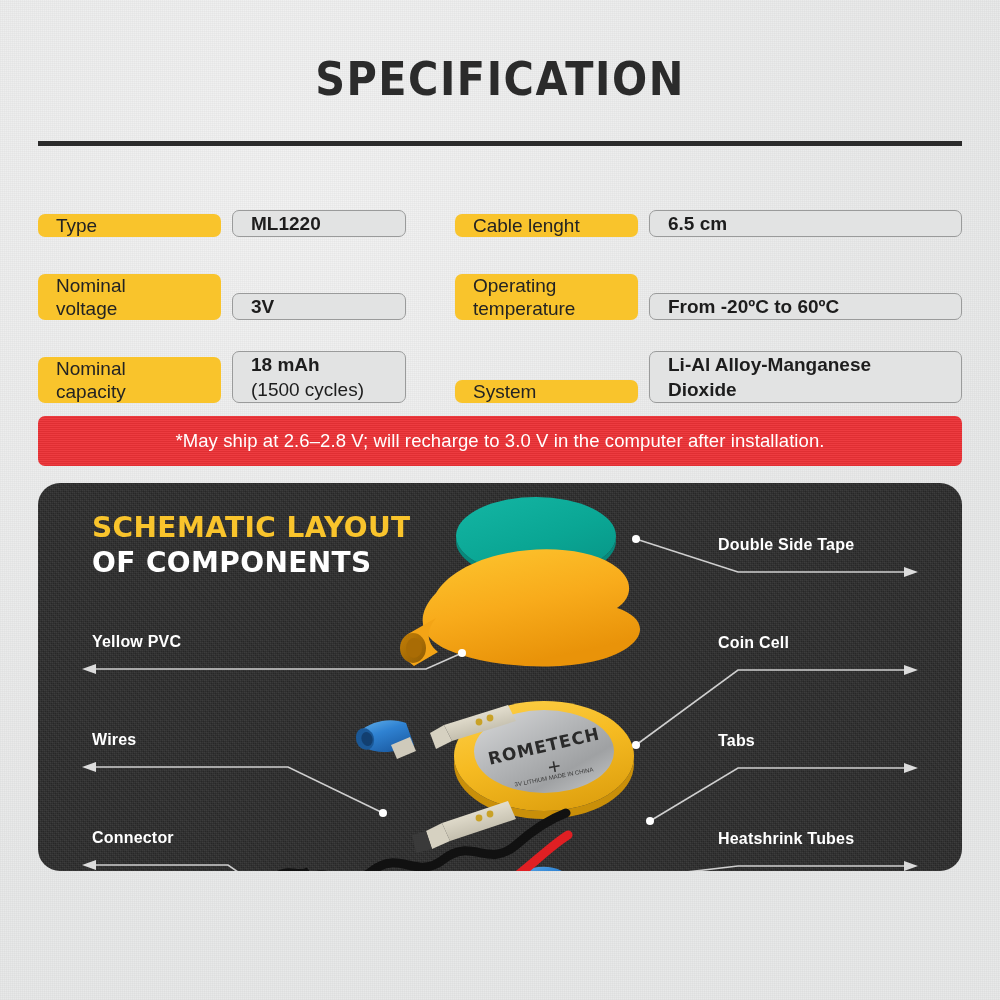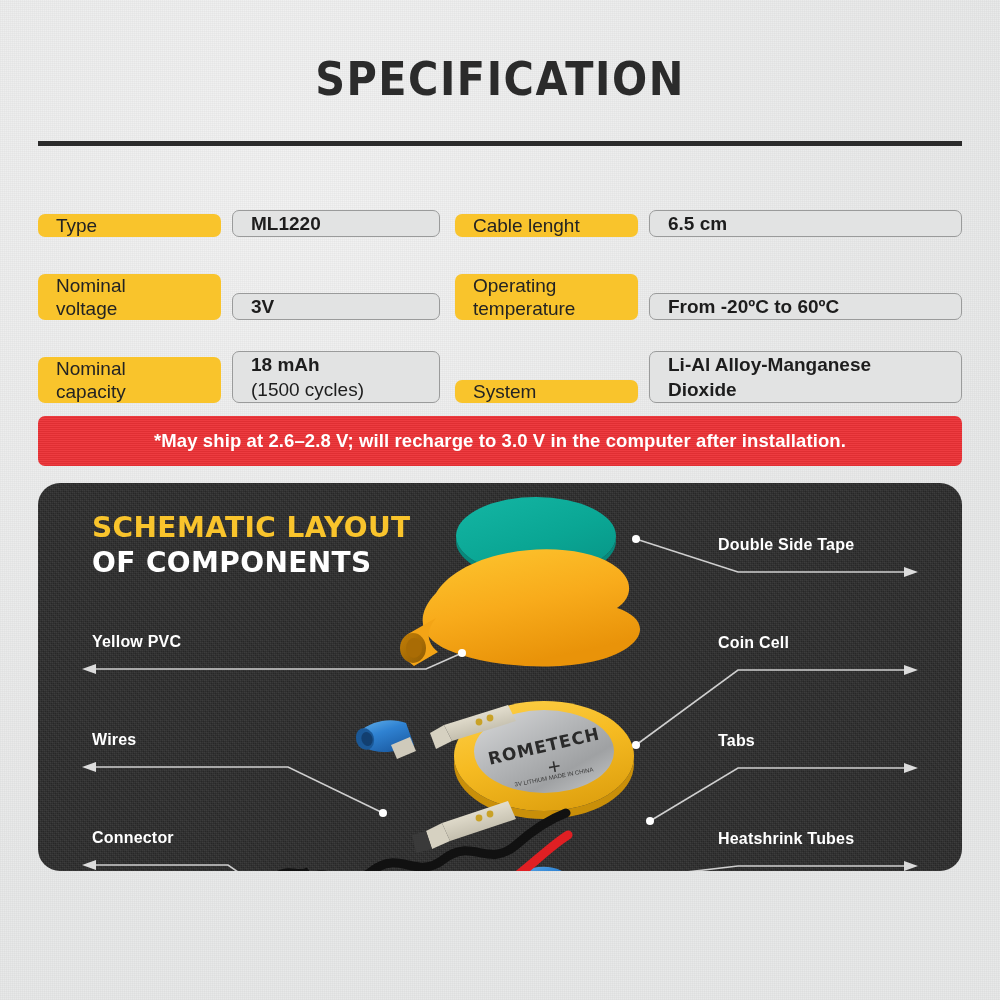--- a/index.html
+++ b/index.html
@@ -98,21 +98,21 @@
     margin-left: 11px;
   }
   .spec-value .sub {
     font-weight: normal;
     font-size: 19px;
   }
 
   
   #spec-col-left .spec-row   { width: 440px; }
   #spec-col-left .spec-label { width: 183px; }
-  #spec-col-left .spec-value { width: 208px; border-radius: 7px; }
+  #spec-col-left .spec-value { width: 174px; border-radius: 7px; }
   
   #spec-col-right .spec-row   { width: 507px; }
   #spec-col-right .spec-label { width: 183px; }
   #spec-col-right .spec-value { width: 313px; }
 
   .row-0 { top: 0px;   height: 70px; }
   .row-1 { top: 80px;  height: 73px; }
   .row-2 { top: 163px; height: 73px; }
 
   
@@ -122,21 +122,21 @@
     left: 38px;
     width: 924px;
     height: 50px;
     background: #ec3136;
     border-radius: 7px;
     display: flex;
     align-items: center;
     justify-content: center;
     color: #ffffff;
     font-size: 18.5px;
-    font-weight: bold;
+    font-weight: normal;
     letter-spacing: .1px;
     background-image:
       repeating-linear-gradient(0deg, rgba(0,0,0,.05) 0 1px, rgba(255,255,255,.05) 1px 2px);
   }
 
   
   #schematic {
     position: absolute;
     top: 483px;
     left: 38px;

